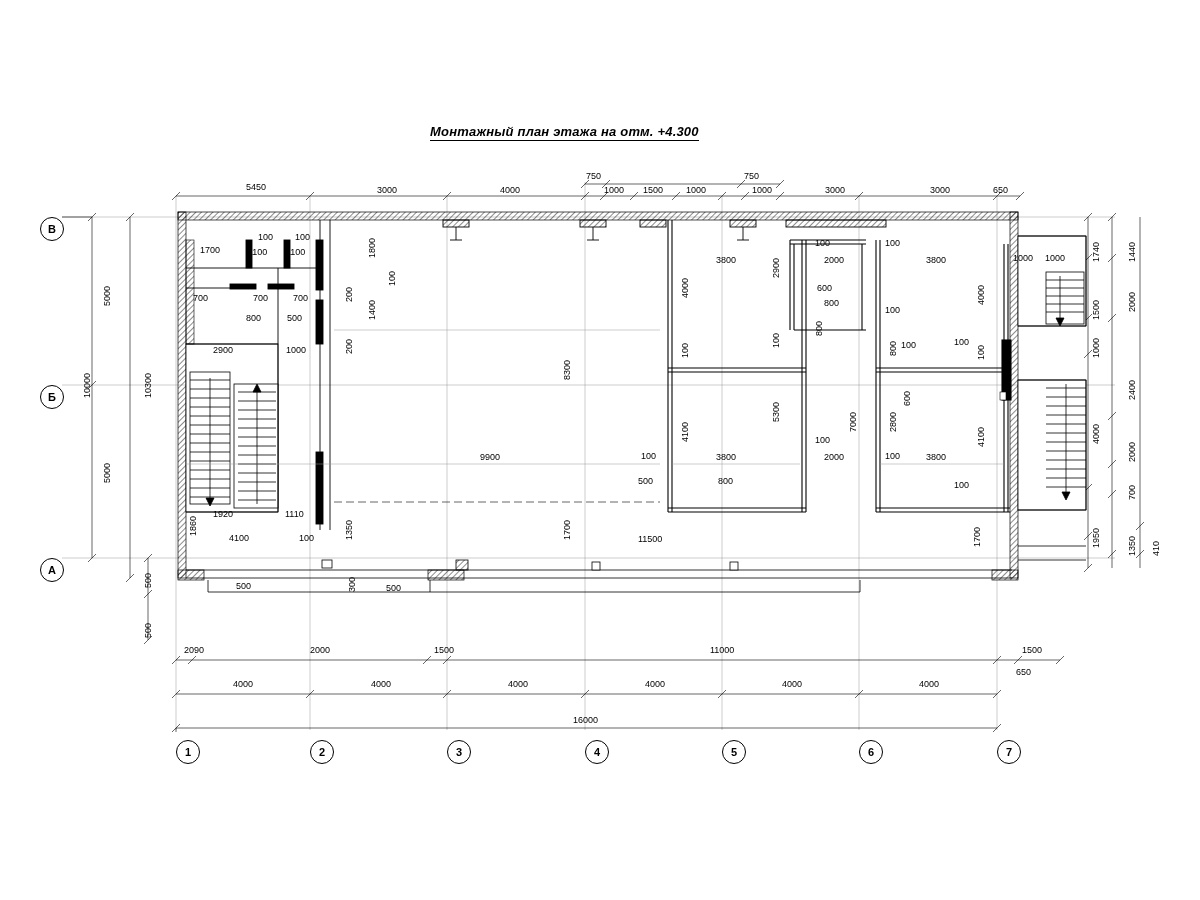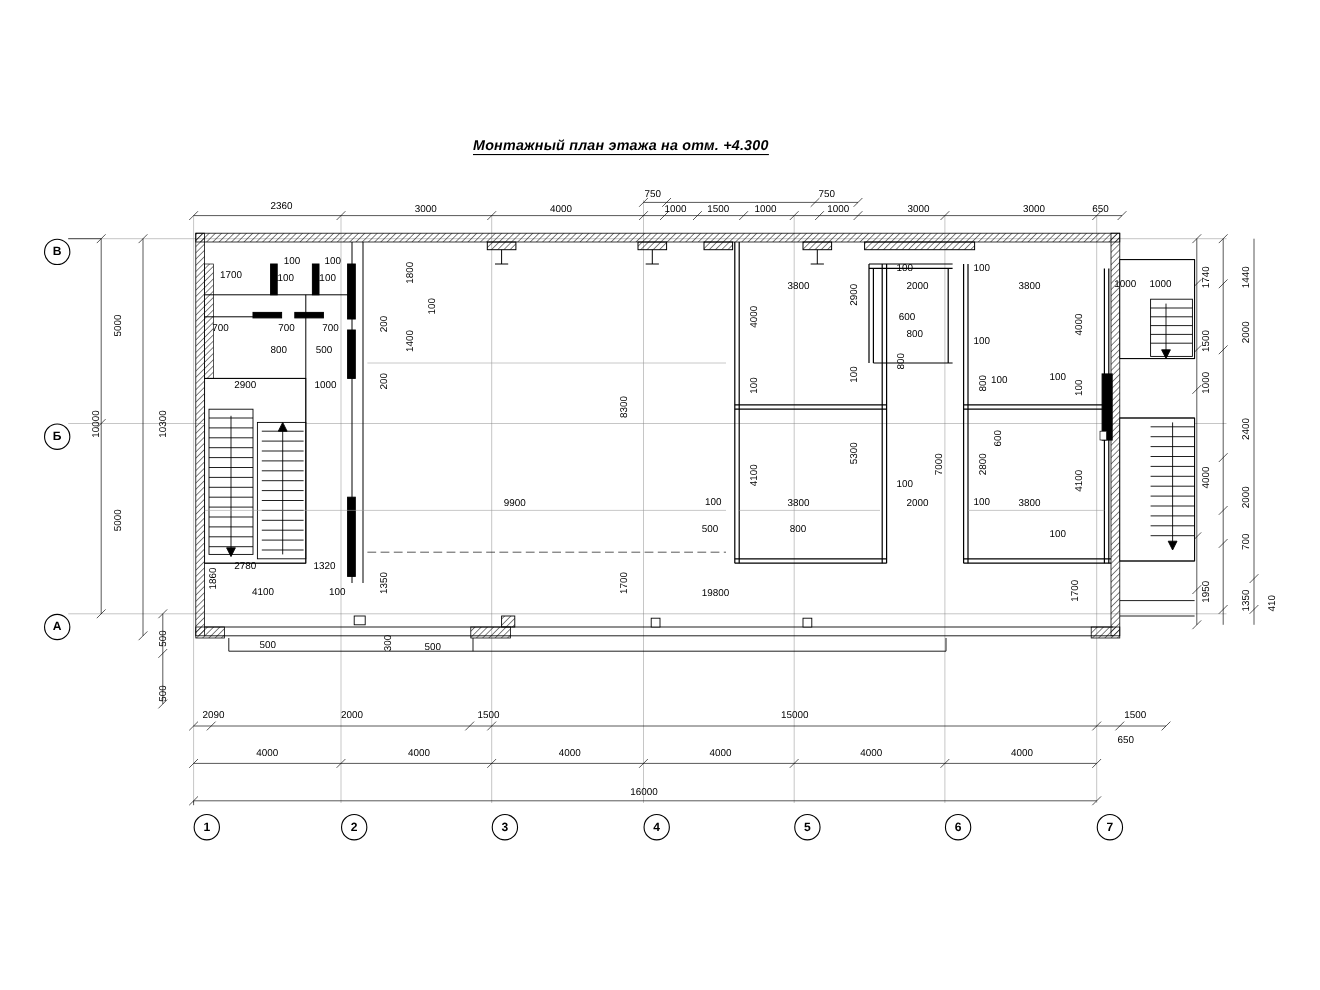--- a/index.html
+++ b/index.html
@@ -306,39 +306,39 @@
       <g stroke="#9a9a9a" stroke-width="0.5">
         <line x1="186" y1="464" x2="660" y2="464"></line>
         <line x1="334" y1="330" x2="660" y2="330"></line>
         <line x1="880" y1="464" x2="1004" y2="464"></line>
         <line x1="672" y1="464" x2="800" y2="464"></line>
       </g>
     </g>
     </svg>
 
   <div>
-    <div class="dim" style="left:246px;top:183px">2360</div>
+    <div class="dim" style="left:246px;top:183px">5450</div>
     <div class="dim" style="left:377px;top:186px">3000</div>
     <div class="dim" style="left:500px;top:186px">4000</div>
     <div class="dim" style="left:586px;top:172px">750</div>
     <div class="dim" style="left:604px;top:186px">1000</div>
     <div class="dim" style="left:643px;top:186px">1500</div>
     <div class="dim" style="left:686px;top:186px">1000</div>
     <div class="dim" style="left:744px;top:172px">750</div>
     <div class="dim" style="left:752px;top:186px">1000</div>
     <div class="dim" style="left:825px;top:186px">3000</div>
     <div class="dim" style="left:930px;top:186px">3000</div>
     <div class="dim" style="left:993px;top:186px">650</div>
   </div>
 
   <div>
     <div class="dim" style="left:184px;top:646px">2090</div>
     <div class="dim" style="left:310px;top:646px">2000</div>
     <div class="dim" style="left:434px;top:646px">1500</div>
-    <div class="dim" style="left:710px;top:646px">15000</div>
+    <div class="dim" style="left:710px;top:646px">11000</div>
     <div class="dim" style="left:1022px;top:646px">1500</div>
     <div class="dim" style="left:1016px;top:668px">650</div>
 
     <div class="dim" style="left:233px;top:680px">4000</div>
     <div class="dim" style="left:371px;top:680px">4000</div>
     <div class="dim" style="left:508px;top:680px">4000</div>
     <div class="dim" style="left:645px;top:680px">4000</div>
     <div class="dim" style="left:782px;top:680px">4000</div>
     <div class="dim" style="left:919px;top:680px">4000</div>
     <div class="dim" style="left:573px;top:716px">16000</div>
@@ -350,28 +350,28 @@
     <div class="dim" style="left:295px;top:233px">100</div>
     <div class="dim" style="left:248px;top:248px">1100</div>
     <div class="dim" style="left:286px;top:248px">1100</div>
     <div class="dim" style="left:193px;top:294px">700</div>
     <div class="dim" style="left:253px;top:294px">700</div>
     <div class="dim" style="left:293px;top:294px">700</div>
     <div class="dim" style="left:246px;top:314px">800</div>
     <div class="dim" style="left:287px;top:314px">500</div>
     <div class="dim" style="left:213px;top:346px">2900</div>
     <div class="dim" style="left:286px;top:346px">1000</div>
-    <div class="dim" style="left:213px;top:510px">2780</div>
-    <div class="dim" style="left:285px;top:510px">1320</div>
+    <div class="dim" style="left:213px;top:510px">1920</div>
+    <div class="dim" style="left:285px;top:510px">1110</div>
     <div class="dim" style="left:229px;top:534px">4100</div>
     <div class="dim" style="left:299px;top:534px">100</div>
     <div class="dim" style="left:236px;top:582px">500</div>
     <div class="dim" style="left:386px;top:584px">500</div>
-    <div class="dim" style="left:458px;top:453px">9900</div>
-    <div class="dim" style="left:638px;top:535px">19800</div>
+    <div class="dim" style="left:480px;top:453px">9900</div>
+    <div class="dim" style="left:638px;top:535px">11500</div>
     <div class="dim" style="left:716px;top:256px">3800</div>
     <div class="dim" style="left:824px;top:256px">2000</div>
     <div class="dim" style="left:926px;top:256px">3800</div>
     <div class="dim" style="left:815px;top:239px">100</div>
     <div class="dim" style="left:885px;top:239px">100</div>
     <div class="dim" style="left:817px;top:284px">600</div>
     <div class="dim" style="left:824px;top:299px">800</div>
     <div class="dim" style="left:885px;top:306px">100</div>
     <div class="dim" style="left:954px;top:338px">100</div>
     <div class="dim" style="left:901px;top:341px">100</div>

